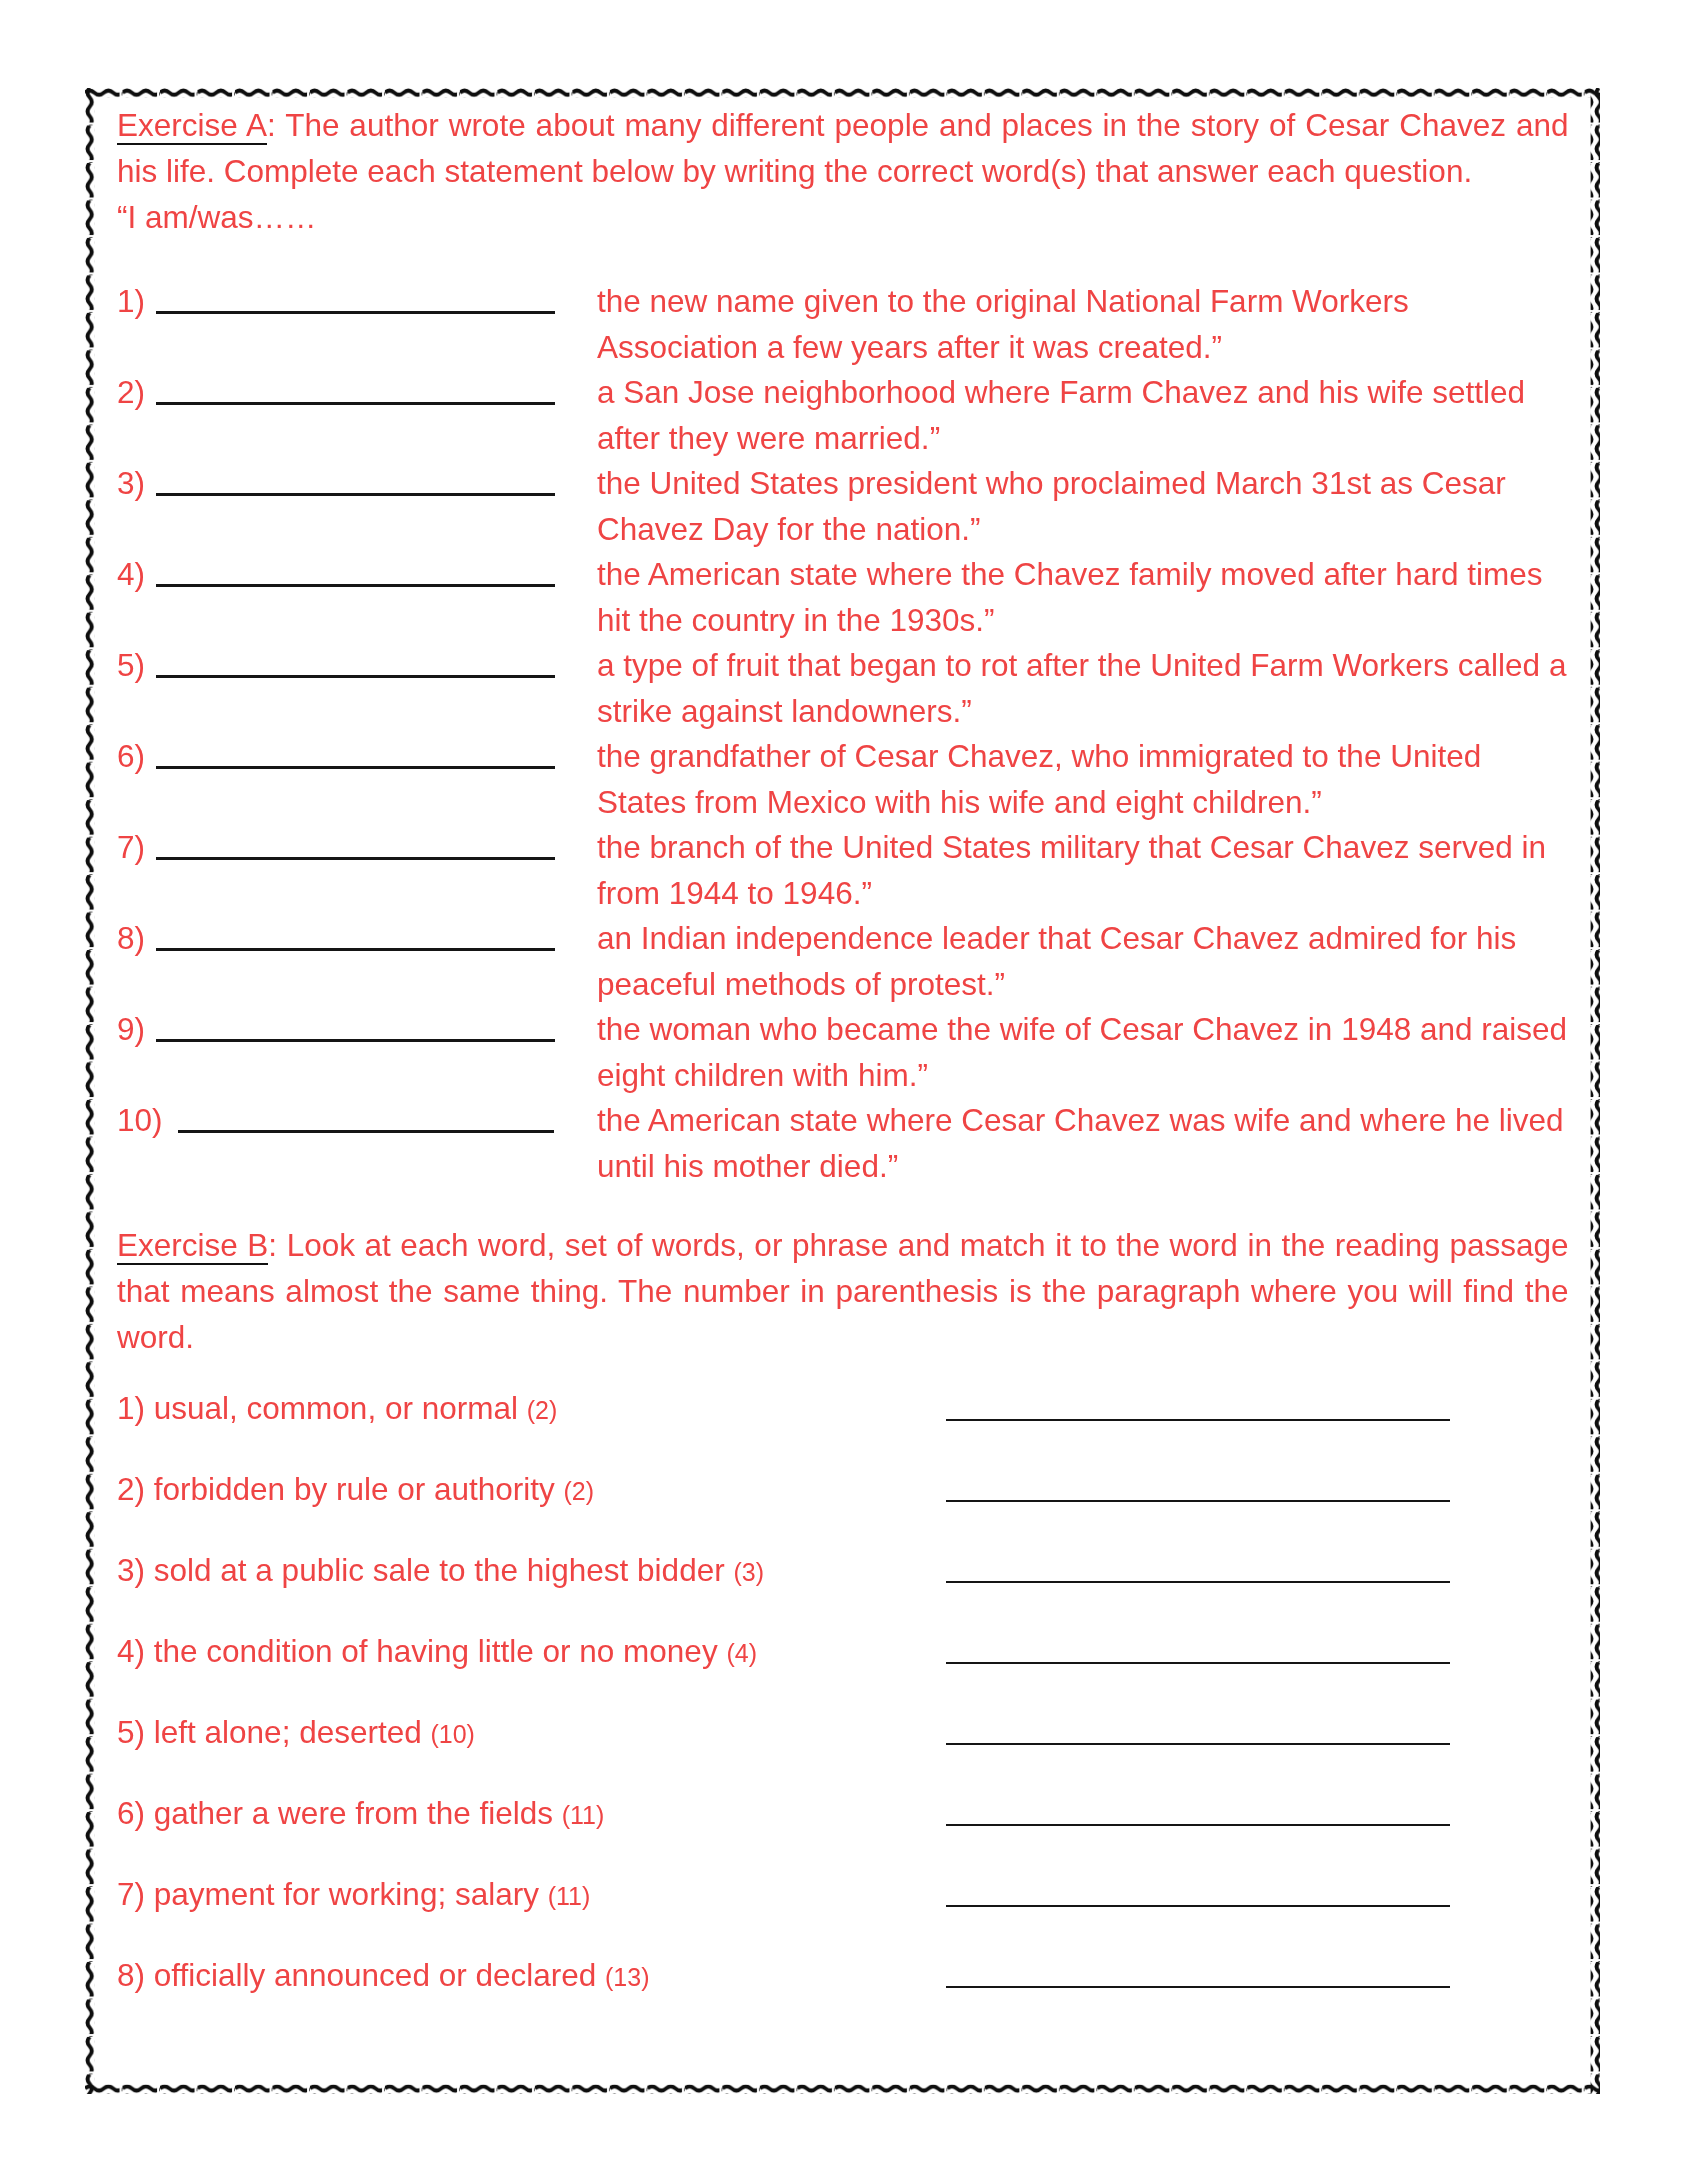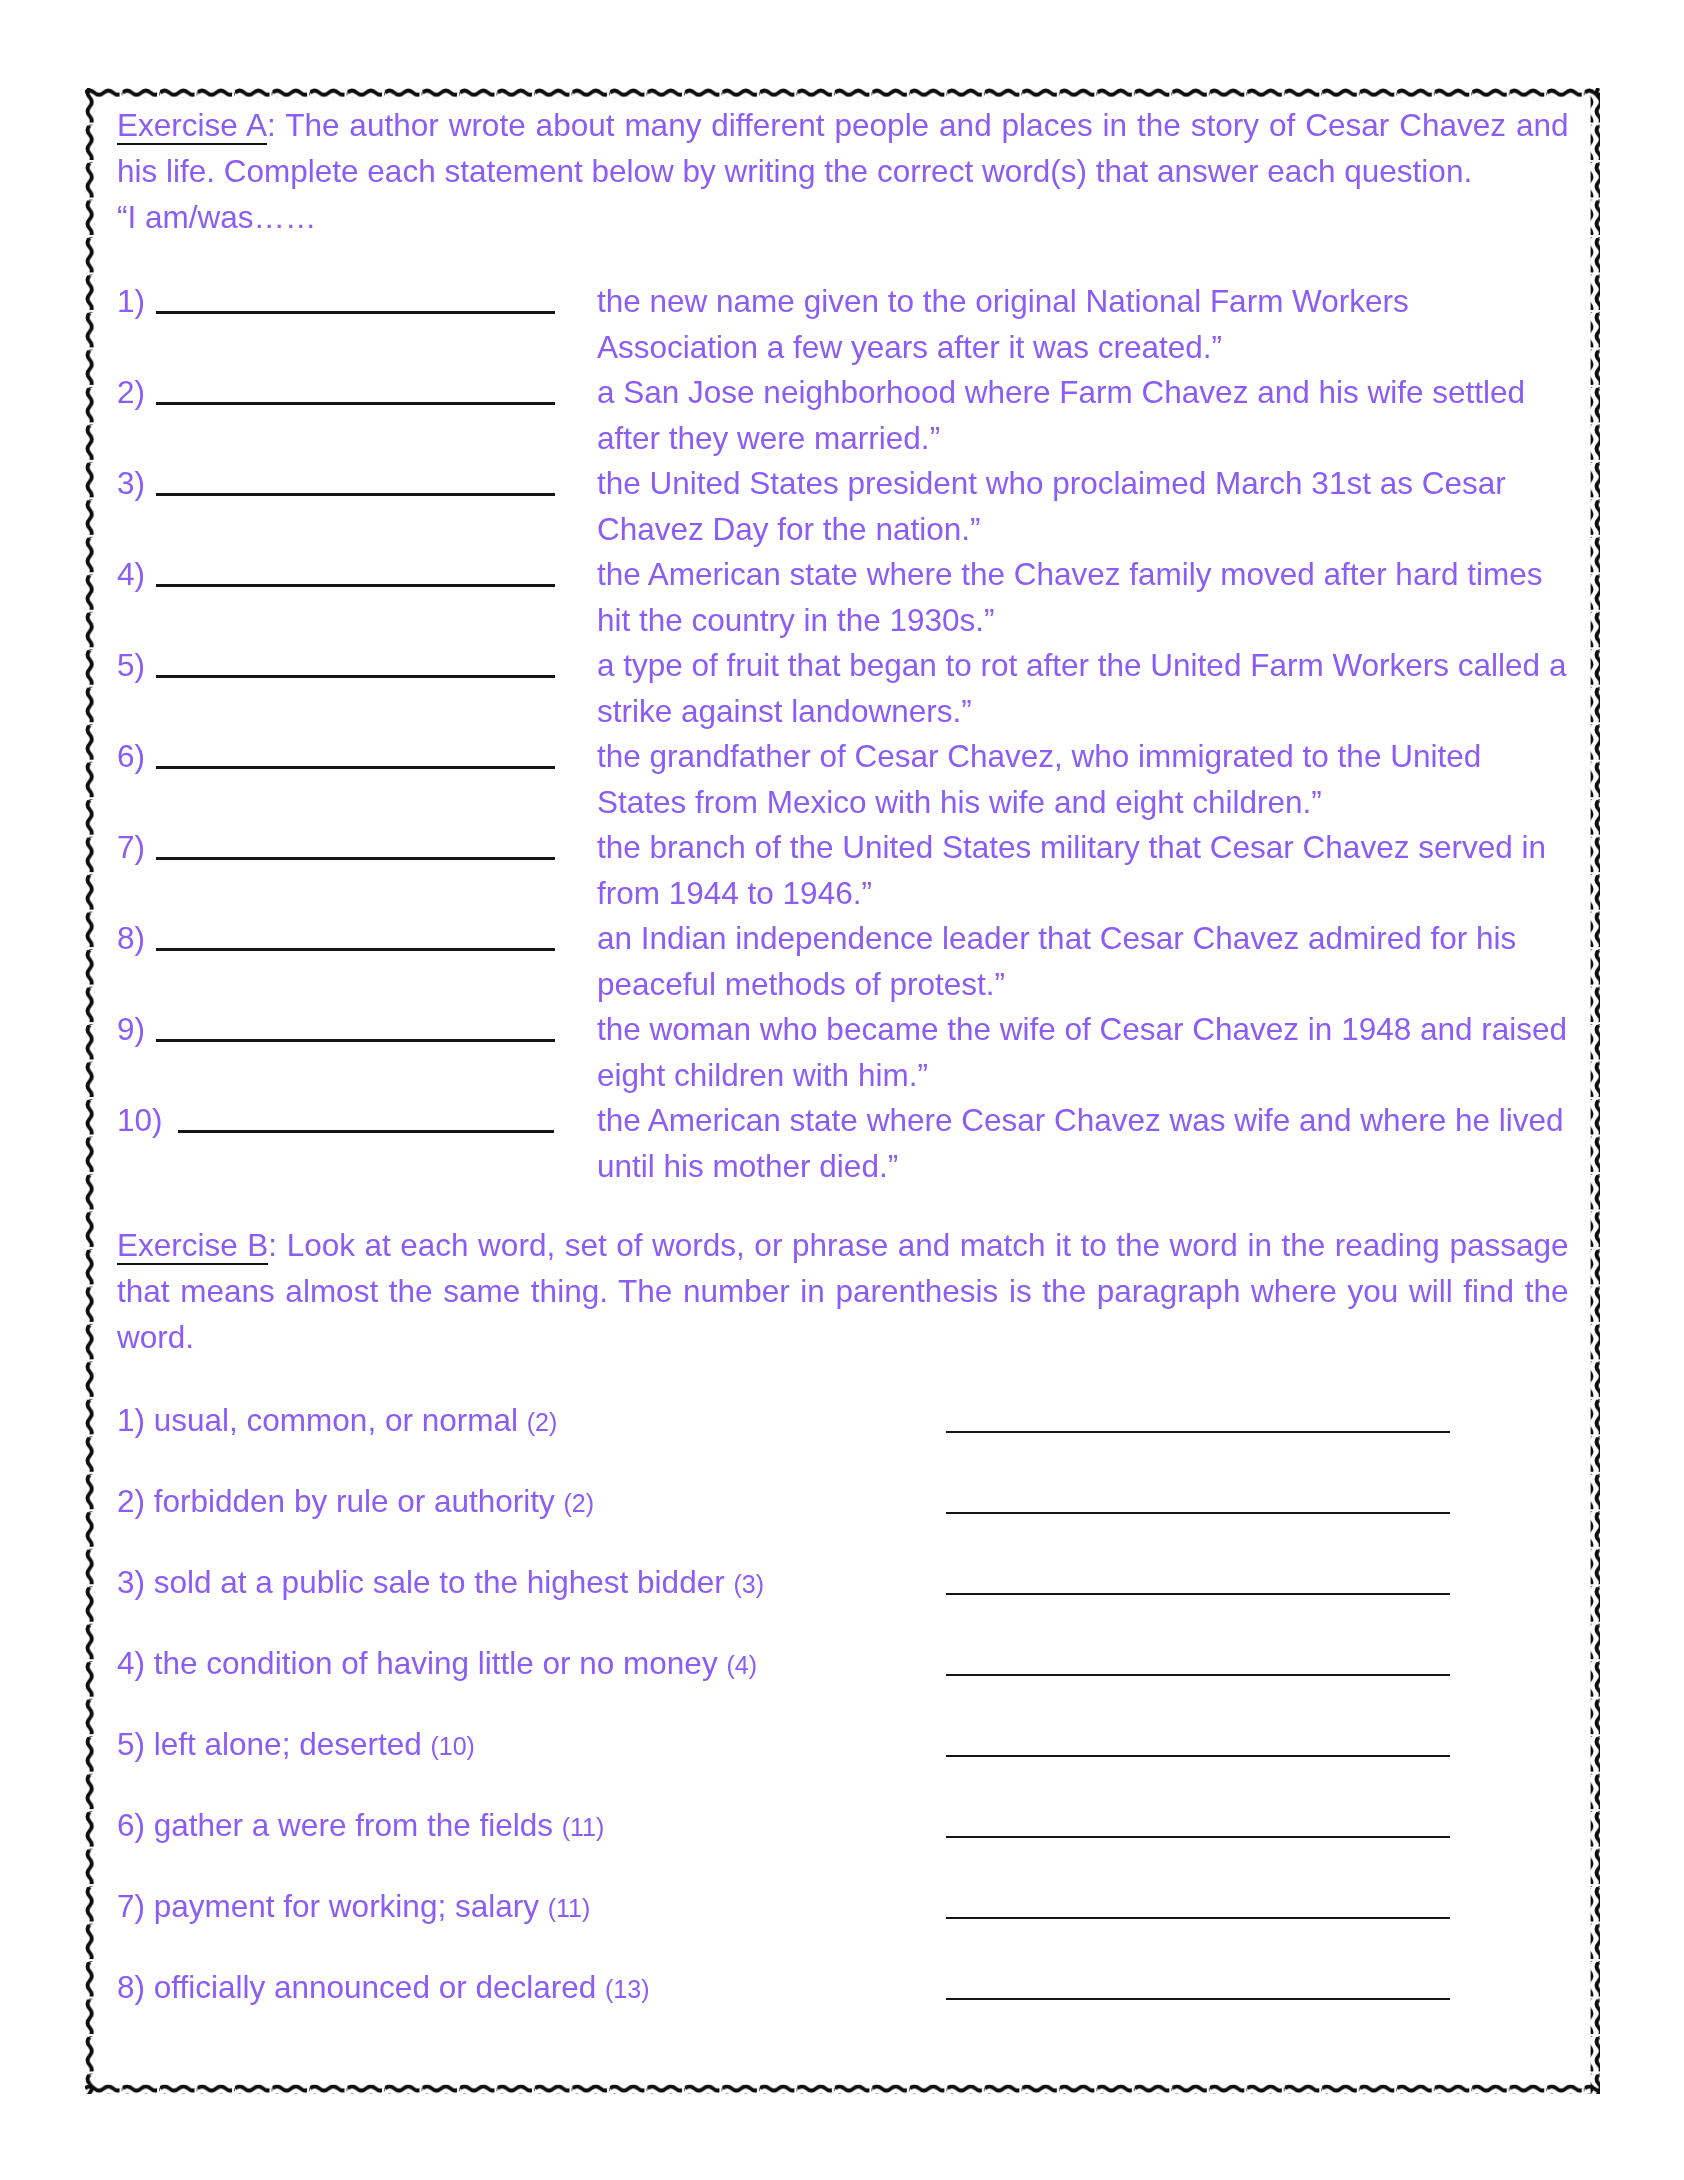--- a/index.html
+++ b/index.html
@@ -1,21 +1,21 @@
 <!DOCTYPE html>
 <html style="font-size:13.6px"><head>
 <meta charset="utf-8">
 <style>
   html,body{margin:0;padding:0;background:#ffffff;}
   .page{
     position:relative;
     width:1685px;height:2181px;
     background:#ffffff;
     font-family:"Liberation Sans","DejaVu Sans",sans-serif;
-    color:#8b5cf6;
+    color:#ef4444;
   }
   .frame{
     position:absolute;left:85px;top:88px;
     width:1515px;height:2006px;
     box-sizing:border-box;
   }
   .border-svg{position:absolute;left:0;top:0;width:100%;height:100%;pointer-events:none;}
   .content{
     position:absolute;left:0;top:0;width:100%;height:100%;
     box-sizing:border-box;
@@ -25,21 +25,21 @@
   .intro{text-align:justify;}
   .heading-underline{border-bottom:2.6px solid #111;}
   .lead-in{text-align:left;}
   .list-a{margin-top:38px;}
   .row-a{position:relative;height:91px;}
   .num-a{position:absolute;left:0;top:0;}
   .blank-a{position:absolute;left:39px;top:1.7px;width:399px;height:32px;border-bottom:3.4px solid #151515;}
   .row-a:last-child .blank-a{left:61px;width:376px;}
   .desc-a{position:absolute;left:480px;top:0;width:973px;}
   .section-b{margin-top:34px;}
-  .list-b{margin-top:37px;}
+  .list-b{margin-top:25px;}
   .row-b{position:relative;height:81px;}
   .text-b{position:absolute;left:0;top:0;white-space:nowrap;}
   .para-ref{font-size:25px;}
   .blank-b{position:absolute;left:829px;top:2.6px;width:504px;height:32px;border-bottom:2.6px solid #151515;}
 </style>
 </head>
 <body>
 
 <div class="page">
   <div class="frame">

